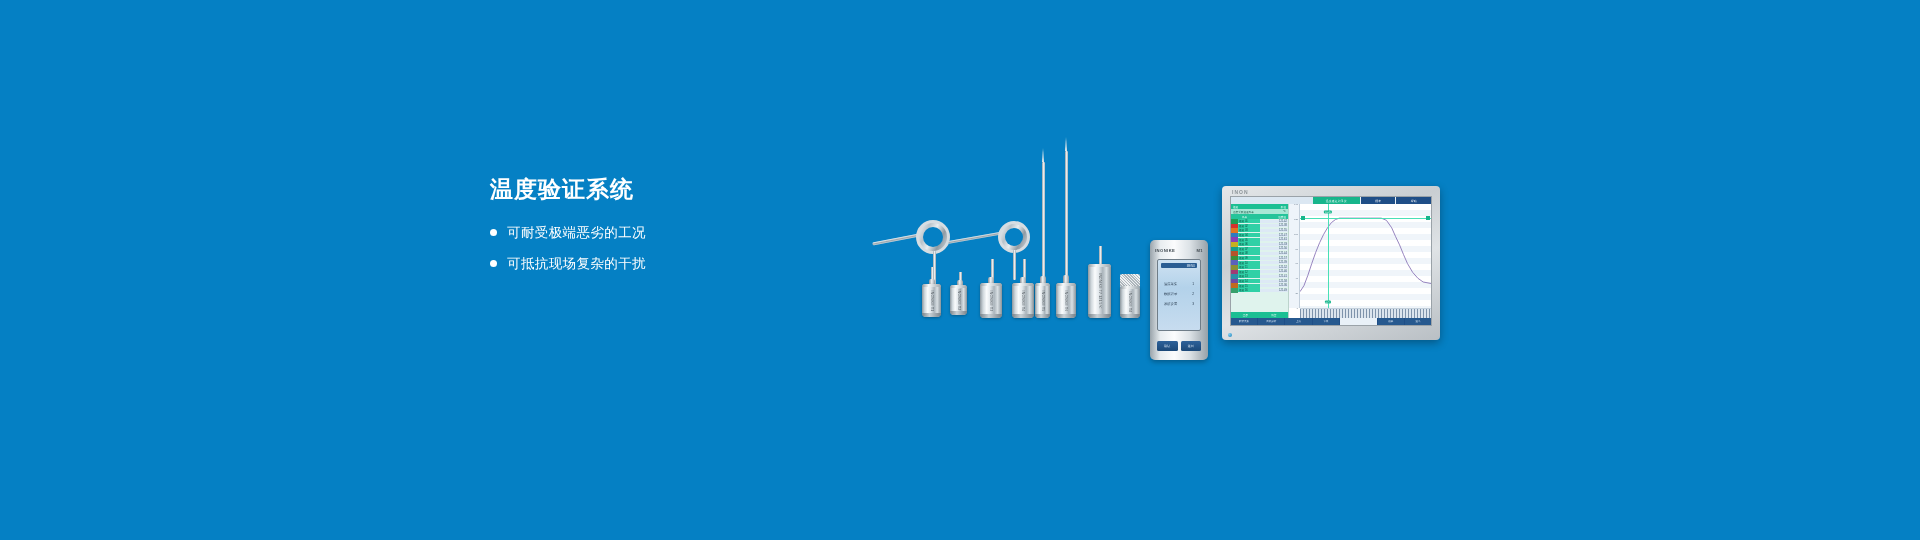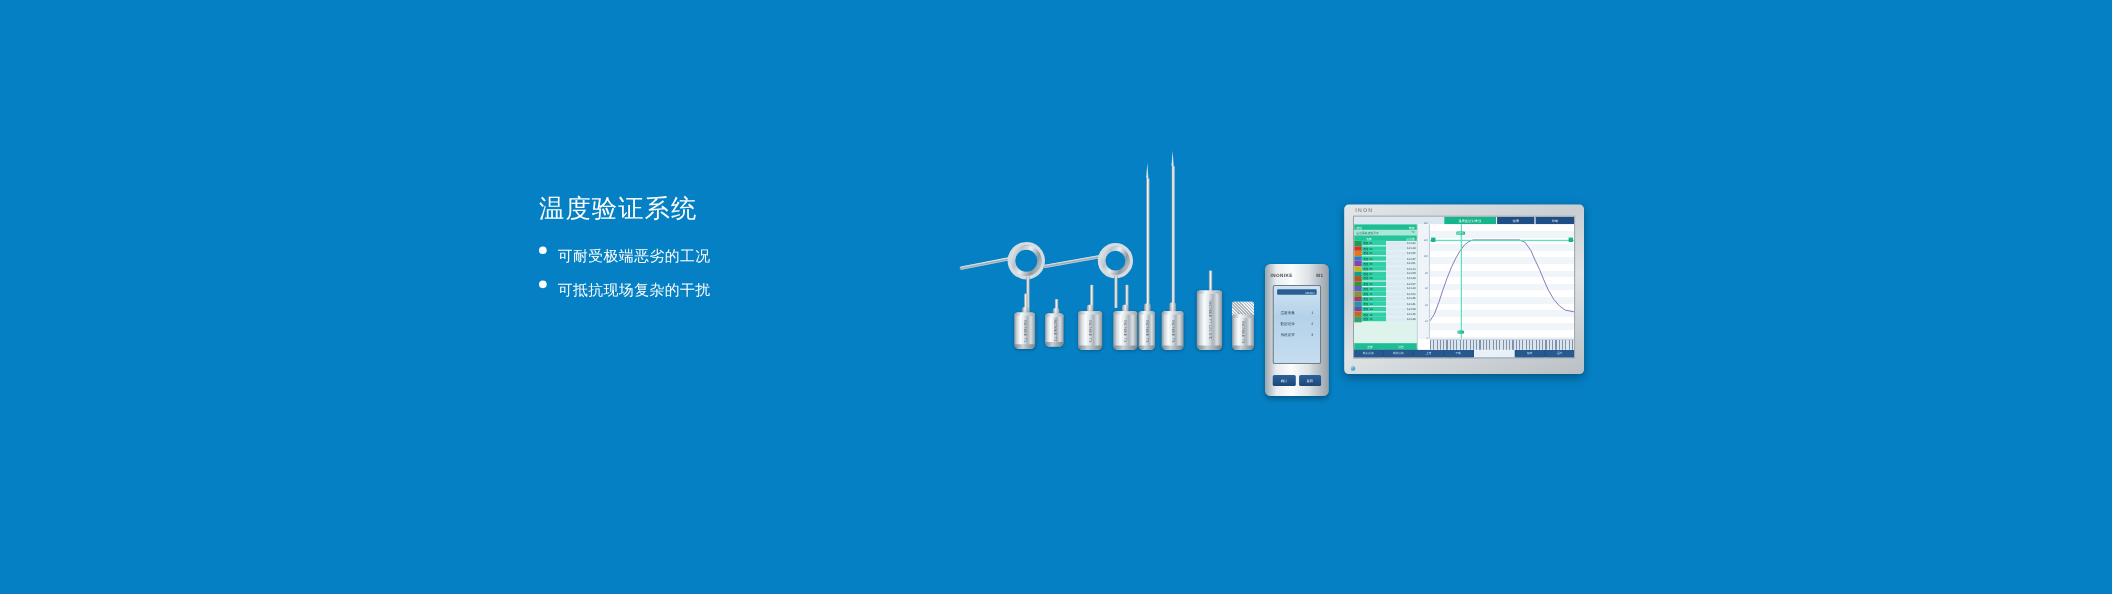--- a/index.html
+++ b/index.html
@@ -7,30 +7,30 @@
   body {
     background:#0580c4;
     font-family:"Liberation Sans", "DejaVu Sans", sans-serif;
     position:relative;
   }
   .banner { position:absolute; inset:0; background:#0580c4; }
 
   
   .text-block { position:absolute; left:490px; top:176px; width:420px; }
   .hero-title {
-    font-size:23px; font-weight:normal; color:#ffffff;
+    font-size:23px; font-weight:bold; color:#ffffff;
     letter-spacing:1px; line-height:1.2;
   }
   .hero-subtitle {
     margin-top:14px; font-size:13.5px; color:#e4f2fb;
     letter-spacing:.4px; line-height:1.4; white-space:nowrap;
   }
   .feature-list { margin-top:20px; list-style:none; }
   .feature-item {
-    display:flex; gap:10px;
+    display:flex; align-items:center; gap:10px;
     margin-bottom:13px; font-size:13.5px; color:#ffffff;
     letter-spacing:.4px;
   }
   .bullet-dot {
     width:7px; height:7px; border-radius:50%;
     background:#ffffff; flex:0 0 auto;
   }
 
   
   .product-scene { position:absolute; left:880px; top:120px; width:560px; height:200px; }

